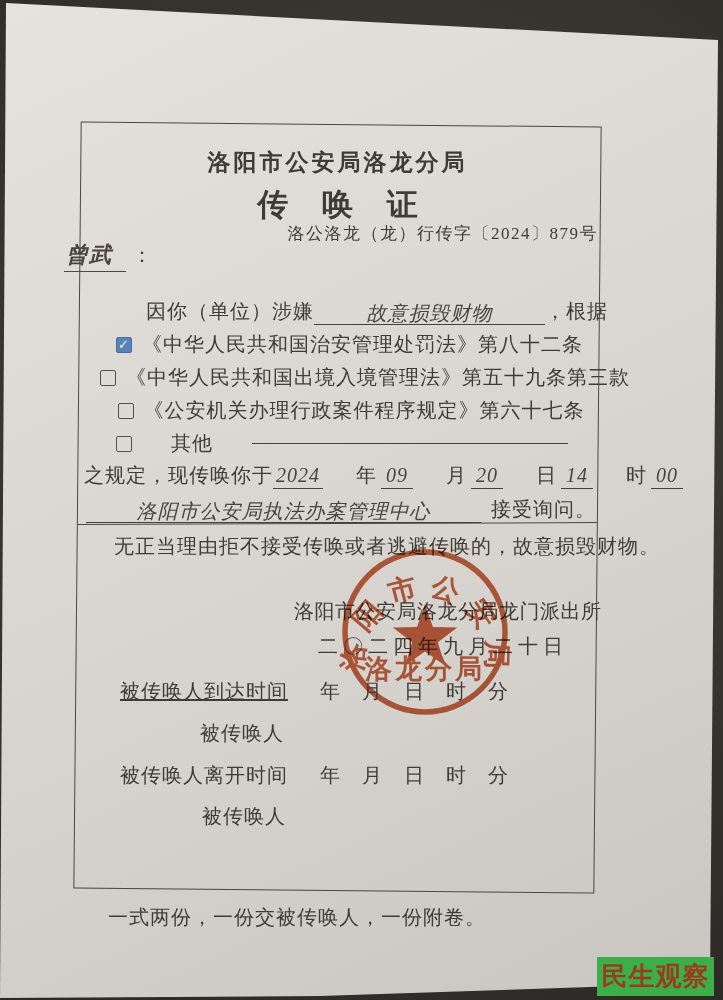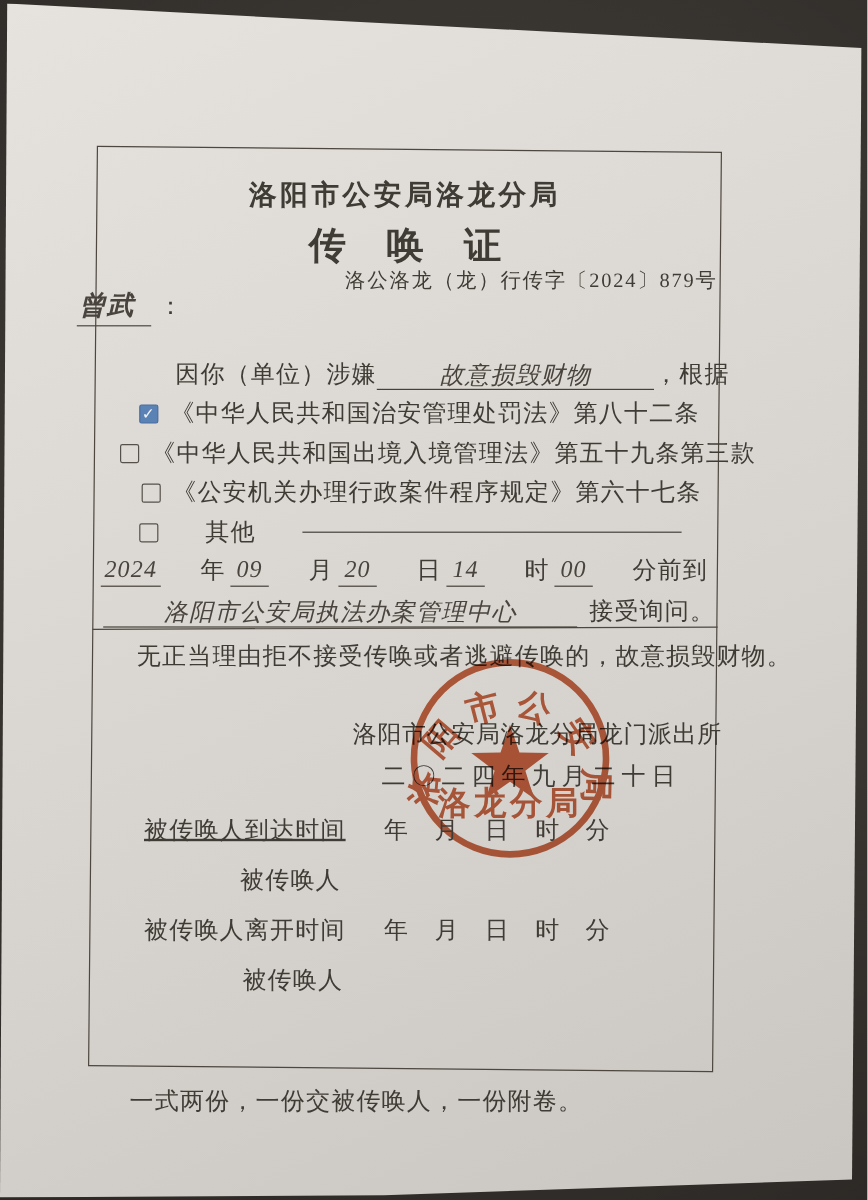--- a/index.html
+++ b/index.html
@@ -104,20 +104,21 @@
       <span class="checkbox" data-checked="false"></span>
       <span>《公安机关办理行政案件程序规定》第六十七条</span>
     </div>
     <div class="txt legal-row lr3">
       <span class="checkbox" data-checked="false"></span>
       <span>其他</span>
       <span class="blankline"></span>
     </div>
 
     <div class="txt summon">
+      <span>之规定，现传唤你于</span>
       <span class="seg">
         <span class="val vy hand">2024</span>
         <span class="unit">年</span>
       </span>
       <span class="seg">
         <span class="val v2 hand">09</span>
         <span class="unit">月</span>
       </span>
       <span class="seg">
         <span class="val v2 hand">20</span>
@@ -169,13 +170,14 @@
       <span>月</span>
       <span>日</span>
       <span>时</span>
       <span>分</span>
     </div>
     <div class="txt rec-signer2">被传唤人</div>
 
     <div class="txt footnote">一式两份，一份交被传唤人，一份附卷。</div>
   </div>
 
+  <div class="watermark">民生观察</div>
 </div>
 
 </body></html>

